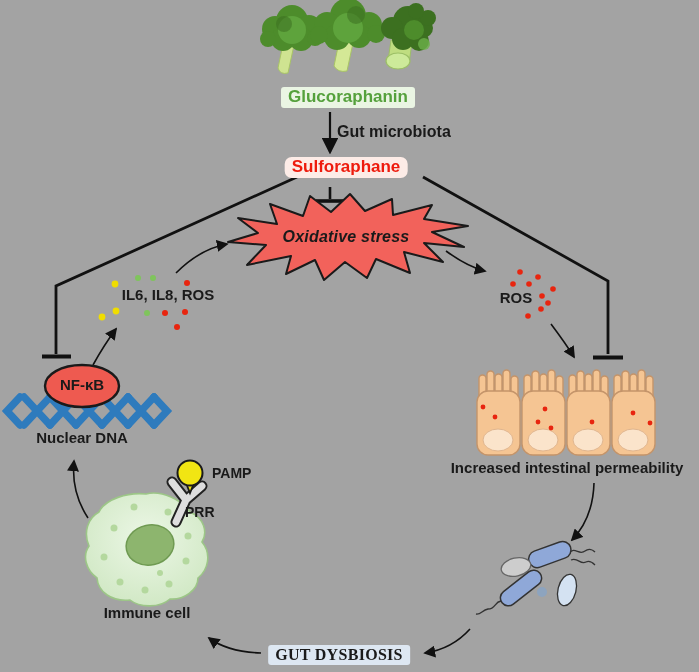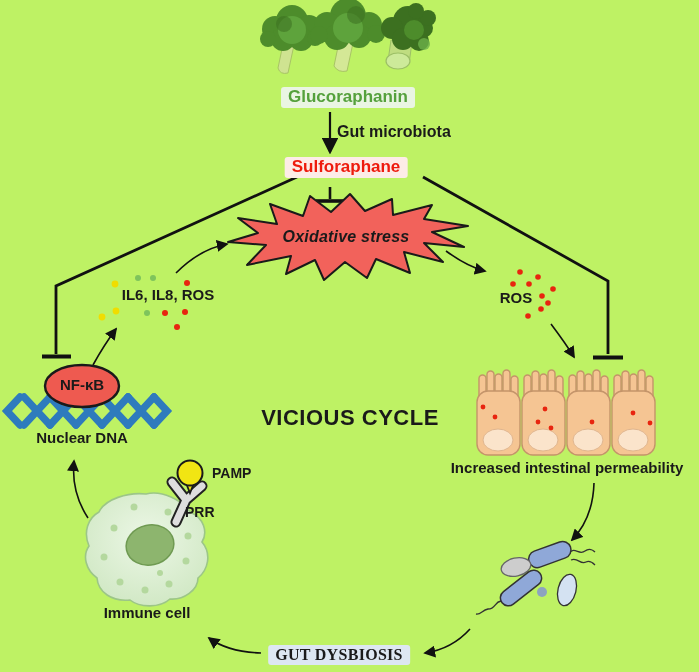--- a/index.html
+++ b/index.html
@@ -1,25 +1,25 @@
 <!DOCTYPE html>
 <html><head>
 <meta charset="utf-8">
 <style>
   html,body{margin:0;padding:0;background:#fff;}
   .stage{
-    position:relative;width:699px;height:672px;background:#bef264;overflow:hidden;
+    position:relative;width:699px;height:672px;background:#a3a3a3;overflow:hidden;
     font-family:"Liberation Sans", sans-serif;
   }
   svg.gfx{position:absolute;left:0;top:0;width:699px;height:672px;}
   .lbl{position:absolute;font-weight:bold;color:#1a1a1a;white-space:nowrap;line-height:1.1;}
   .ctr{transform:translateX(-50%);}
   .pill{padding:1px 7px;border-radius:3px;}
   .lbl-gluc{font-size:17px;color:#55a13c;background:#eaf5e3;}
-  .lbl-sulf{font-size:17px;color:#ee1b0d;background:#fdece7;}
+  .lbl-sulf{font-size:17px;color:#ee1b0d;background:#fdece7;border-radius:7px;}
   .lbl-gut{font-size:16px;}
   .lbl-ox{font-size:16px;letter-spacing:.2px;}
   .lbl-mid{font-size:15px;}
   .lbl-vic{font-size:22px;letter-spacing:.5px;}
   .lbl-nfkb{font-size:15px;}
   .lbl-small{font-size:14px;}
   .lbl-dysb{font-size:16px;background:#dde7f2;letter-spacing:.3px;font-family:Liberation Serif, serif;}
 </style>
 </head>
 <body>
@@ -234,20 +234,19 @@
   </svg>
 
   <div class="lbl ctr pill lbl-gluc" style="left:348px;top:87px;">Glucoraphanin</div>
   <div class="lbl lbl-gut" style="left:337px;top:123px;">Gut microbiota</div>
   <div class="lbl ctr pill lbl-sulf" style="left:346px;top:157px;">Sulforaphane</div>
   <div class="lbl ctr lbl-ox" style="left:346px;top:228px;font-style:italic;">Oxidative stress</div>
   <div class="lbl ctr lbl-mid" style="left:152px;top:287px;padding-left:32px;">IL6, IL8, ROS</div>
   <div class="lbl ctr lbl-mid" style="left:516px;top:290px;">ROS</div>
   <div class="lbl ctr lbl-nfkb" style="left:82px;top:377px;">NF-κB</div>
   <div class="lbl ctr lbl-mid" style="left:82px;top:430px;">Nuclear DNA</div>
-  <div class="lbl ctr lbl-vic" style="left:350px;top:406px;">VICIOUS CYCLE</div>
   <div class="lbl ctr lbl-mid" style="left:567px;top:460px;">Increased intestinal permeability</div>
   <div class="lbl lbl-small" style="left:212px;top:466px;">PAMP</div>
   <div class="lbl lbl-small" style="left:185px;top:505px;">PRR</div>
   <div class="lbl ctr lbl-mid" style="left:147px;top:605px;">Immune cell</div>
   <div class="lbl ctr pill lbl-dysb" style="left:339px;top:645px;">GUT DYSBIOSIS</div>
 
 </div>
 
 </body></html>

